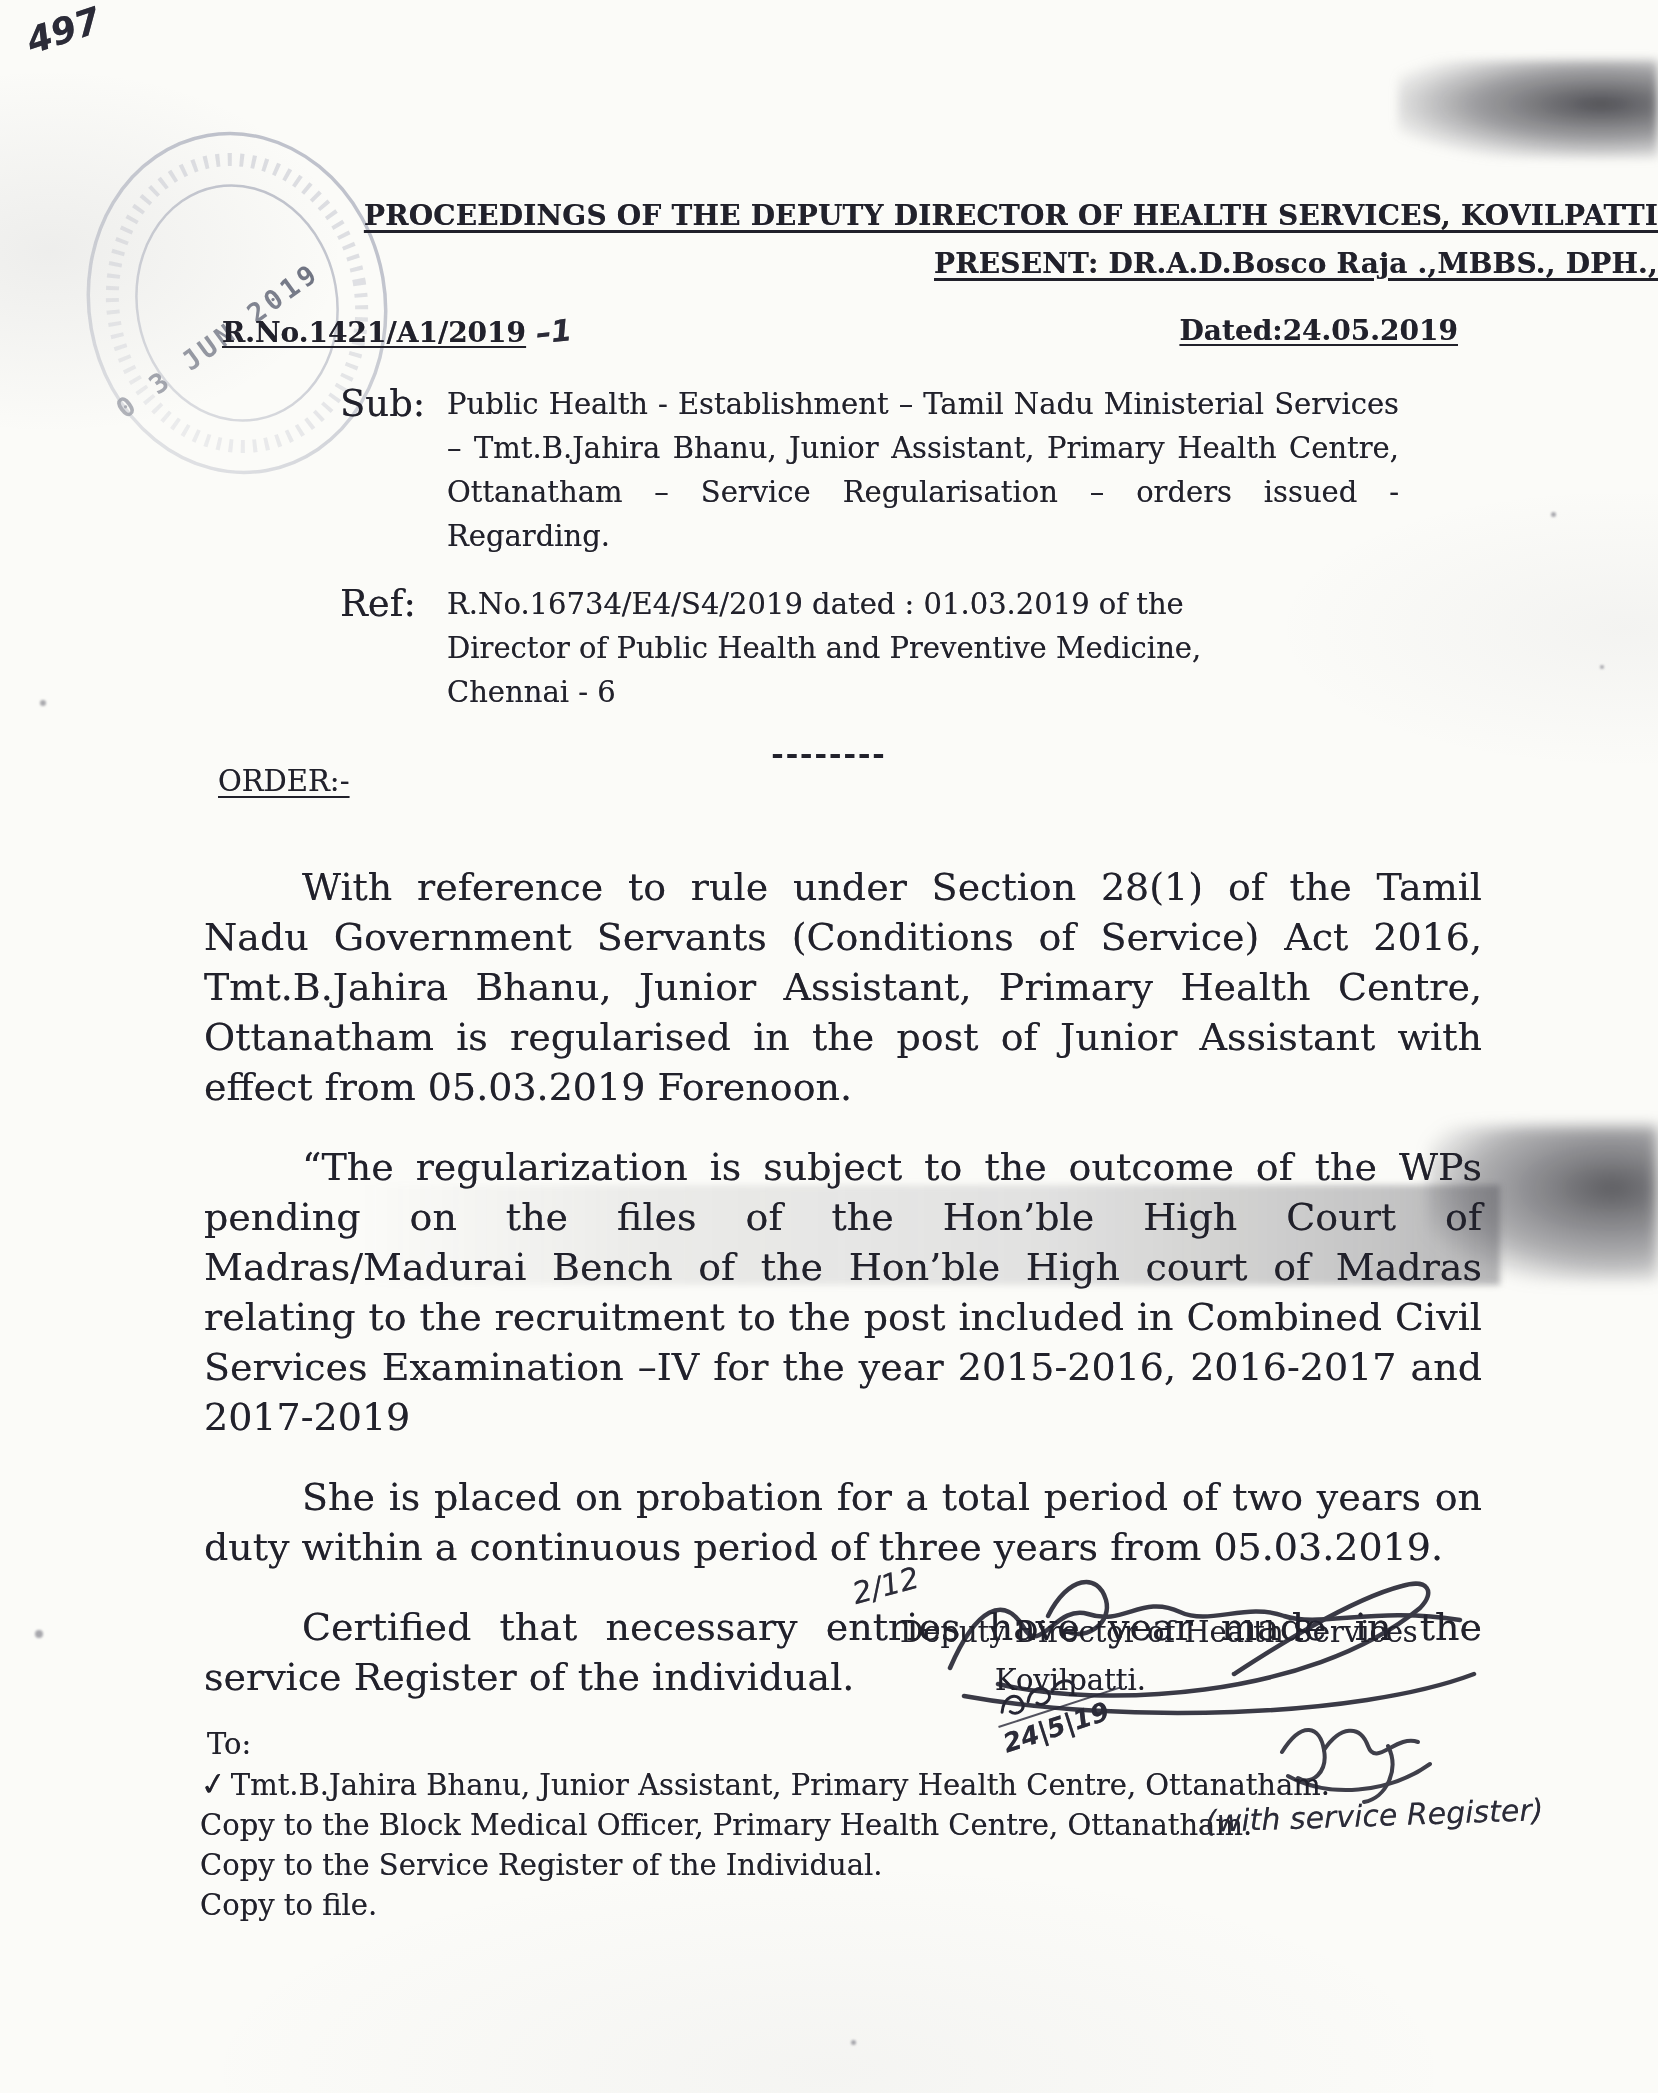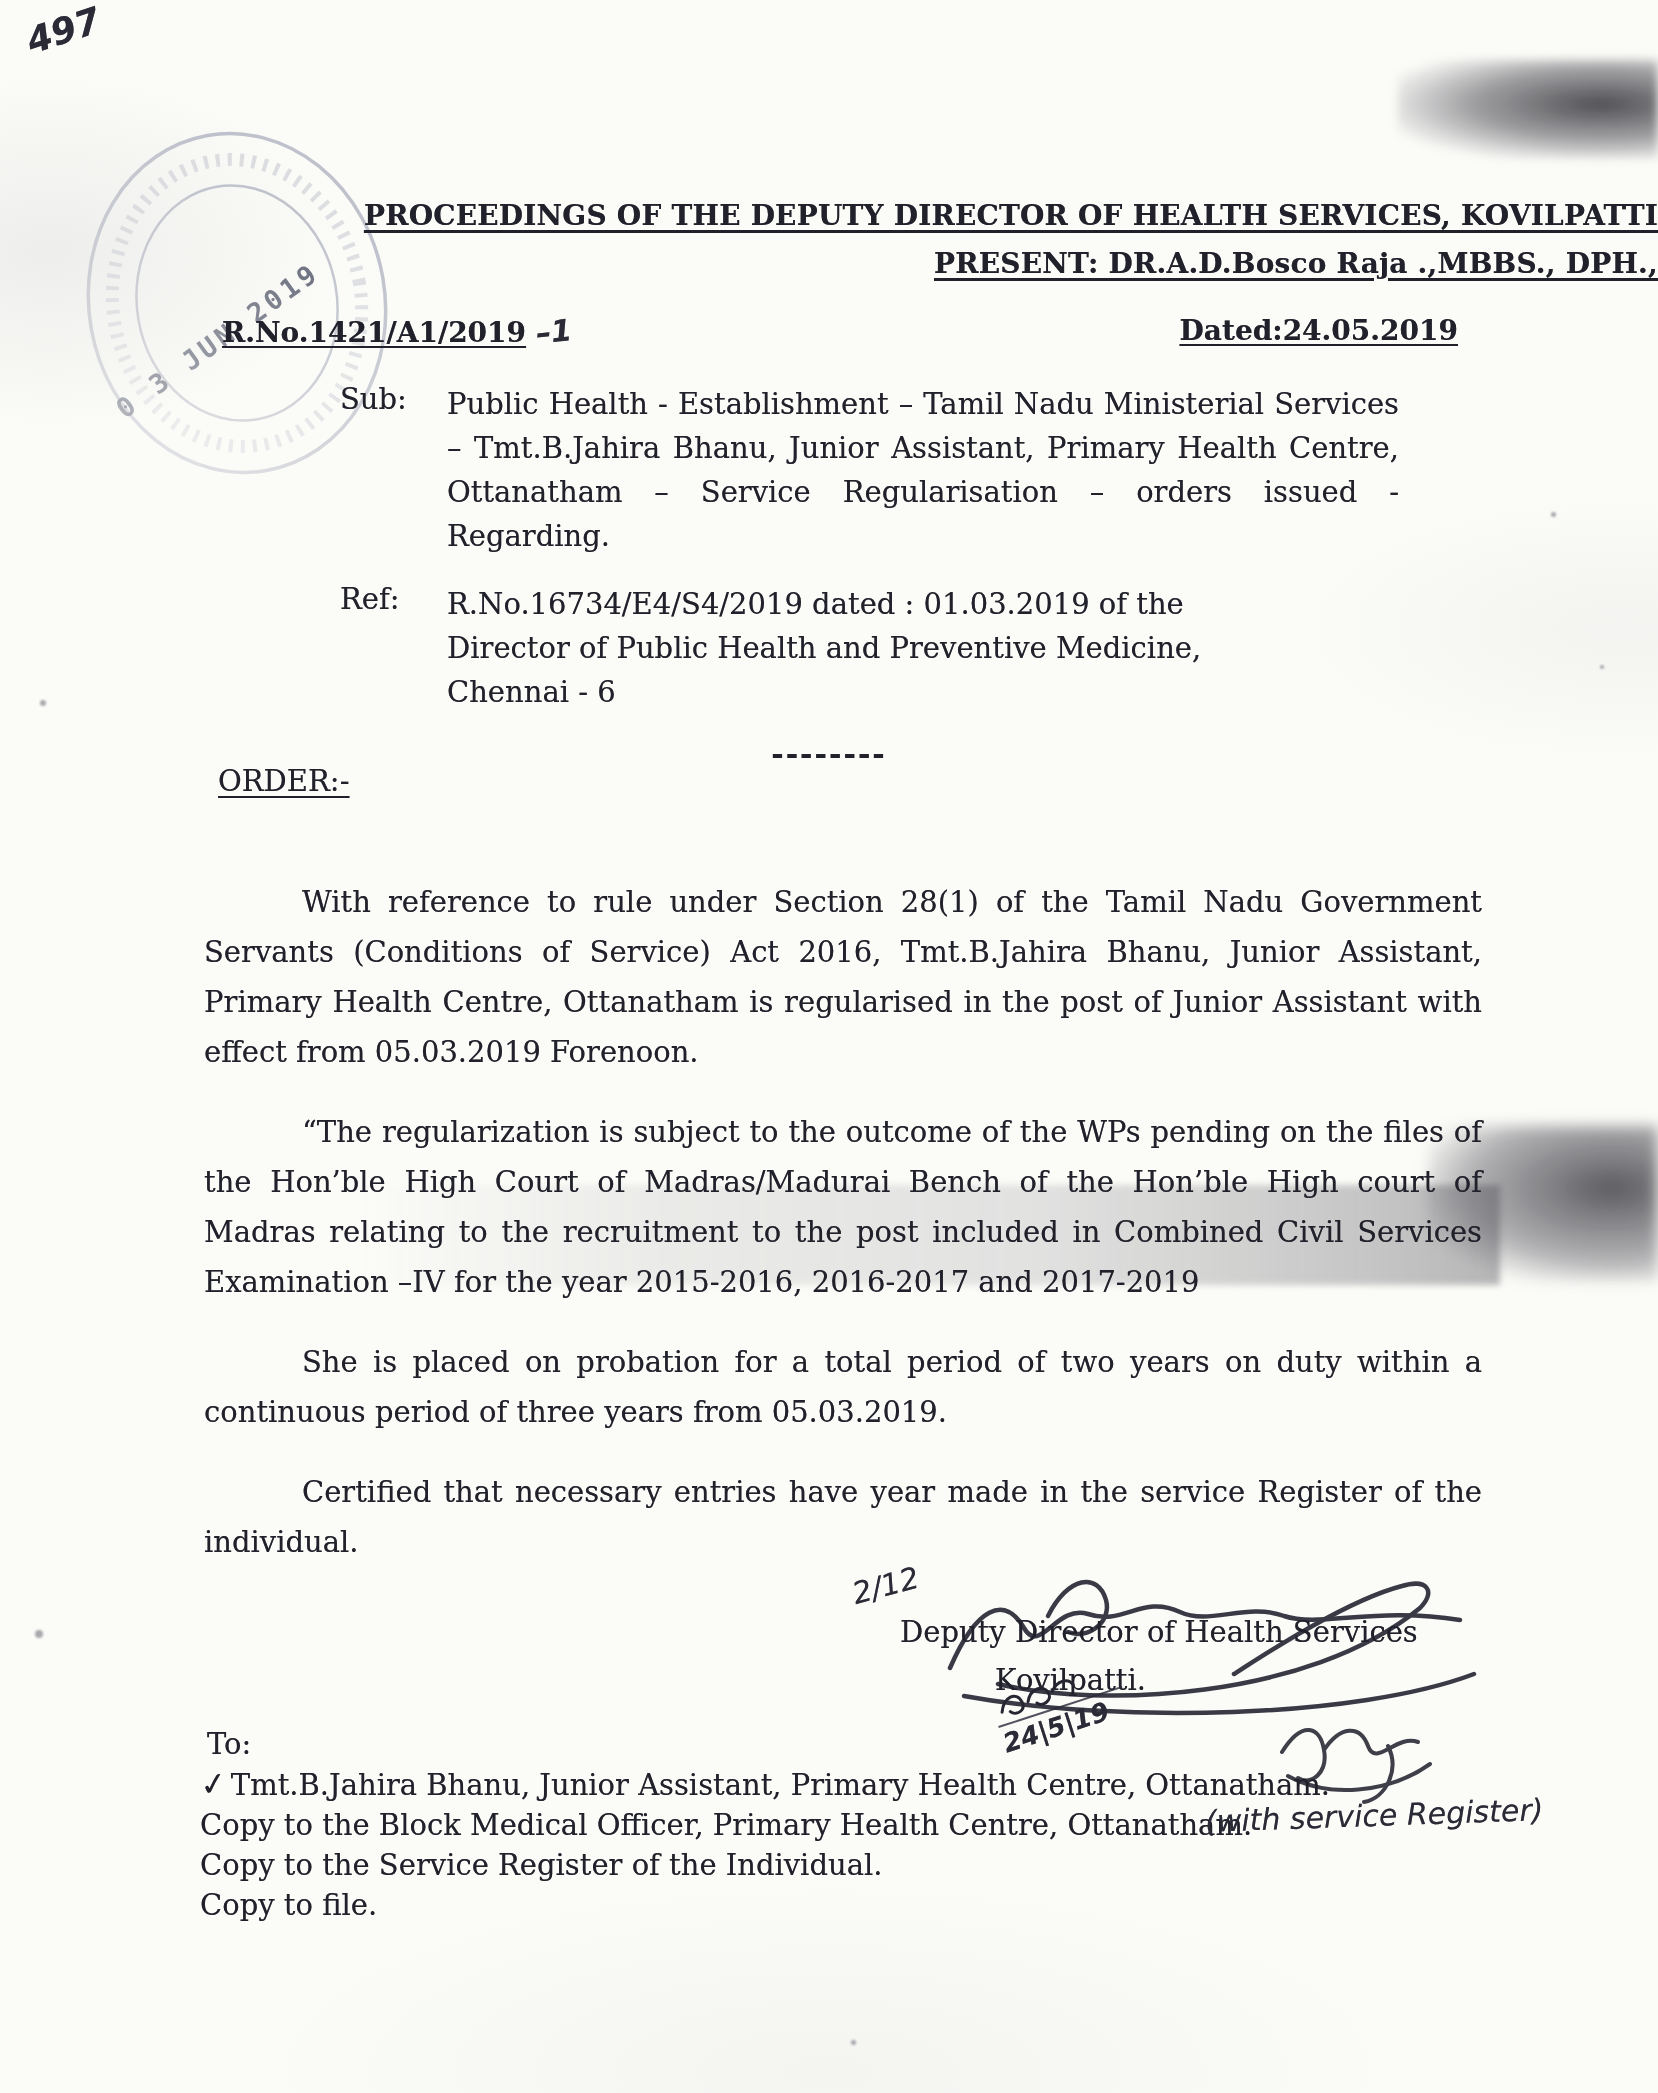--- a/index.html
+++ b/index.html
@@ -37,35 +37,35 @@
   }
   .file-number-suffix{ font-size:30px; font-weight:bold; text-decoration:none; display:inline-block; margin-left:10px; transform:rotate(-6deg); }
   .dated{
     position:absolute; right:200px; font-size:28px; font-weight:bold;
     text-decoration:underline; text-decoration-thickness:2px; text-underline-offset:4px;
   }
 
   
   .sub-block{ position:absolute; top:382px; left:0; right:0; }
   .ref-block{ position:absolute; top:582px; left:0; right:0; }
-  .sr-label{ position:absolute; left:340px; top:0; font-size:29px;text-align:center; }
+  .sr-label{ position:absolute; left:340px; top:0; font-size:37px;text-align:center; }
   .sr-text{ position:absolute; left:447px; top:0; font-size:29px; line-height:44px; }
   .sub-text{ width:952px; text-align:justify; }
   .ref-text{ width:780px; }
 
   .separator{ position:absolute; top:736px; left:0; right:0; text-align:center;
     font-size:30px; font-weight:bold; letter-spacing:2px; }
 
   .order-heading{ position:absolute; top:764px; left:218px; font-size:29px;
     text-decoration:underline; text-decoration-thickness:2px; text-underline-offset:5px; }
 
   
   .body-block{ position:absolute; top:862px; left:204px; width:1278px; }
   .body-block p{
-    margin:15px 0 30px 0; font-size:29px; line-height:50px;
+    margin:0 0 30px 0; font-size:38px; line-height:50px;
     text-align:justify; text-indent:98px;
   }
 
   
   .sign-note{ position:absolute; left:852px; top:1568px; font-size:30px; transform:rotate(-15deg); }
   .designation-block{ position:absolute; left:900px; top:1608px; width:560px; text-align:left; font-size:29px; line-height:48px; }
   .place-line{ transform:translateX(95px); }
   .signature-main{ position:absolute; left:928px; top:1556px; width:560px; height:170px; }
   .hand-date-block{ position:absolute; left:995px; top:1672px; transform:rotate(-18deg); width:130px; }
   .hand-date-scribble{ display:block; }

